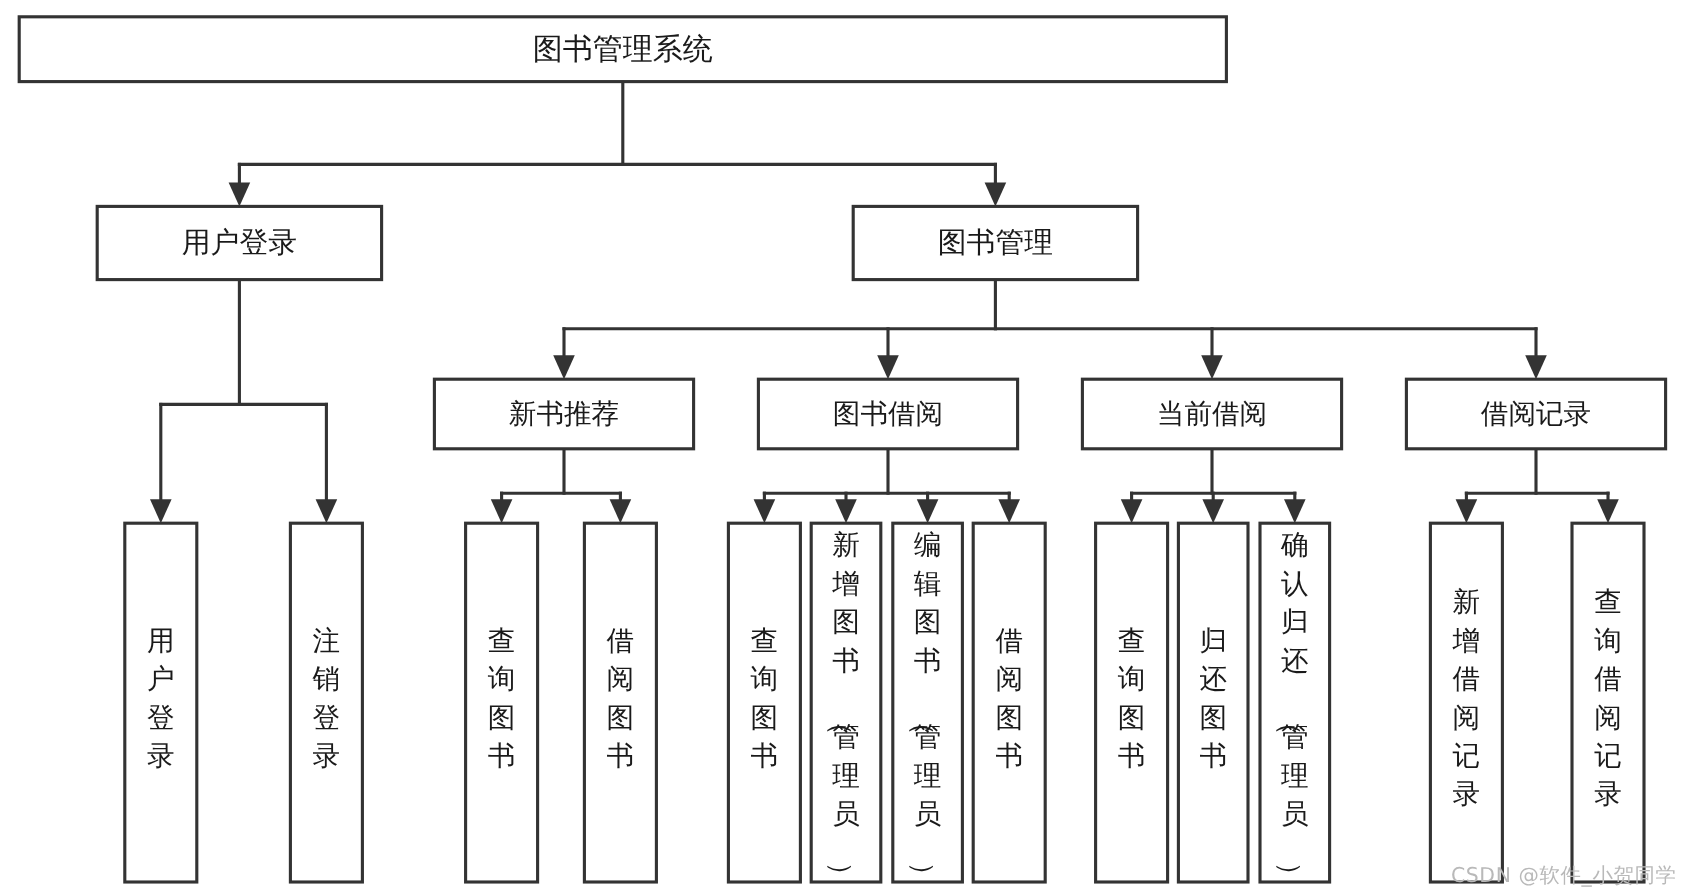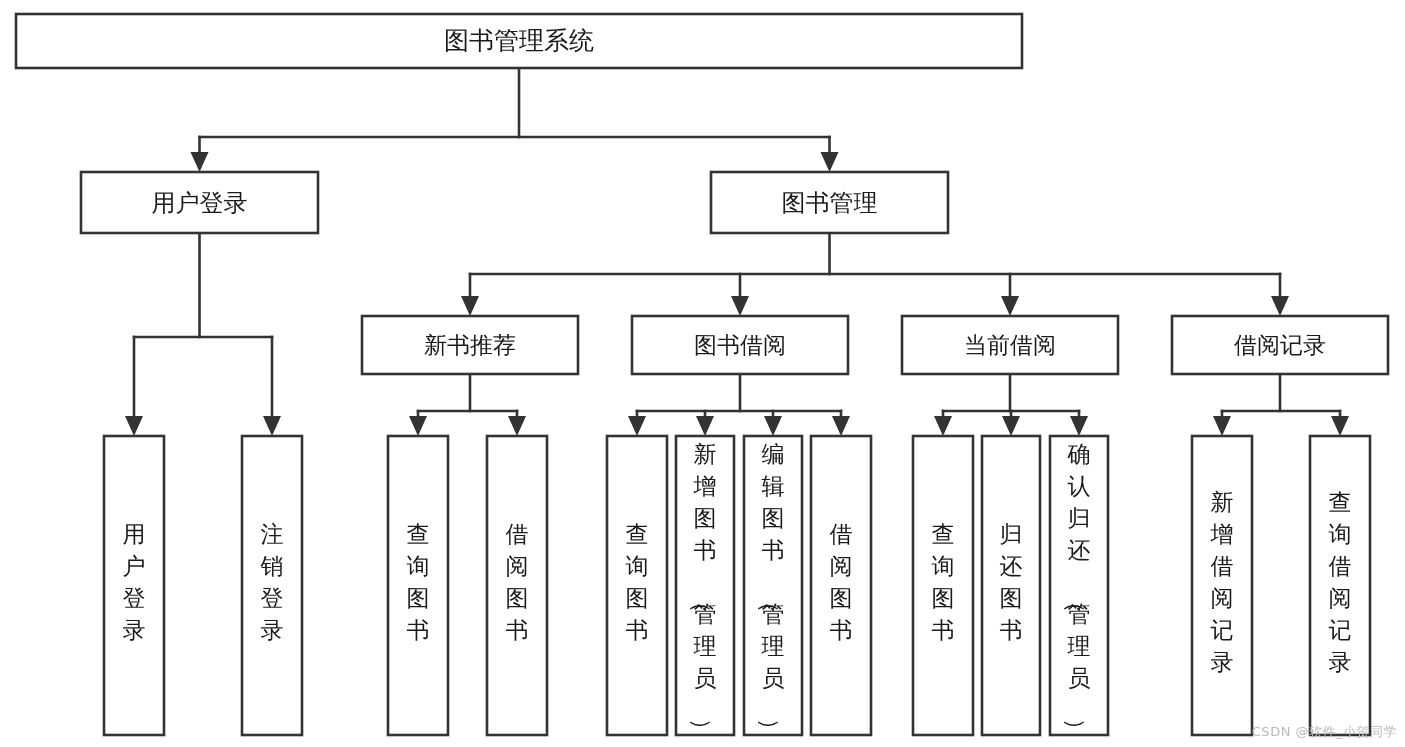--- a/index.html
+++ b/index.html
@@ -54,21 +54,21 @@
     font-family: "DejaVu Sans", "Liberation Sans", sans-serif;
     font-size: 23px;
     fill: #1a1a1a;
     text-anchor: middle;
   }
   .watermark {
     position: absolute;
     right: 8px;
     bottom: 6px;
     font-family: "DejaVu Sans", "Liberation Sans", sans-serif;
-    font-size: 13px;
+    font-size: 17px;
     color: #b9b9b9;
     letter-spacing: 0.5px;
     white-space: nowrap;
     user-select: none;
   }
 </style>
 </head>
 <body>
 
 <div id="diagram-root">

